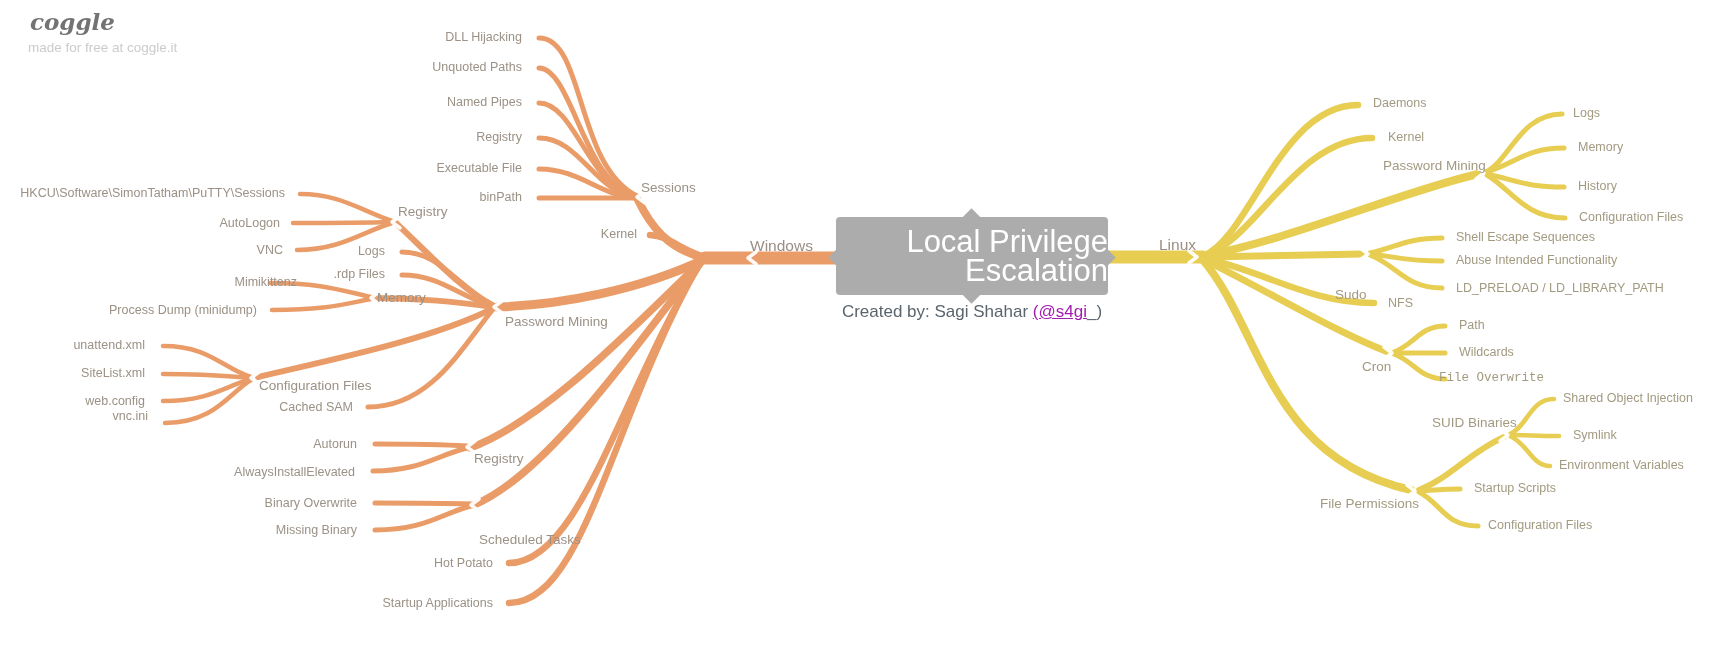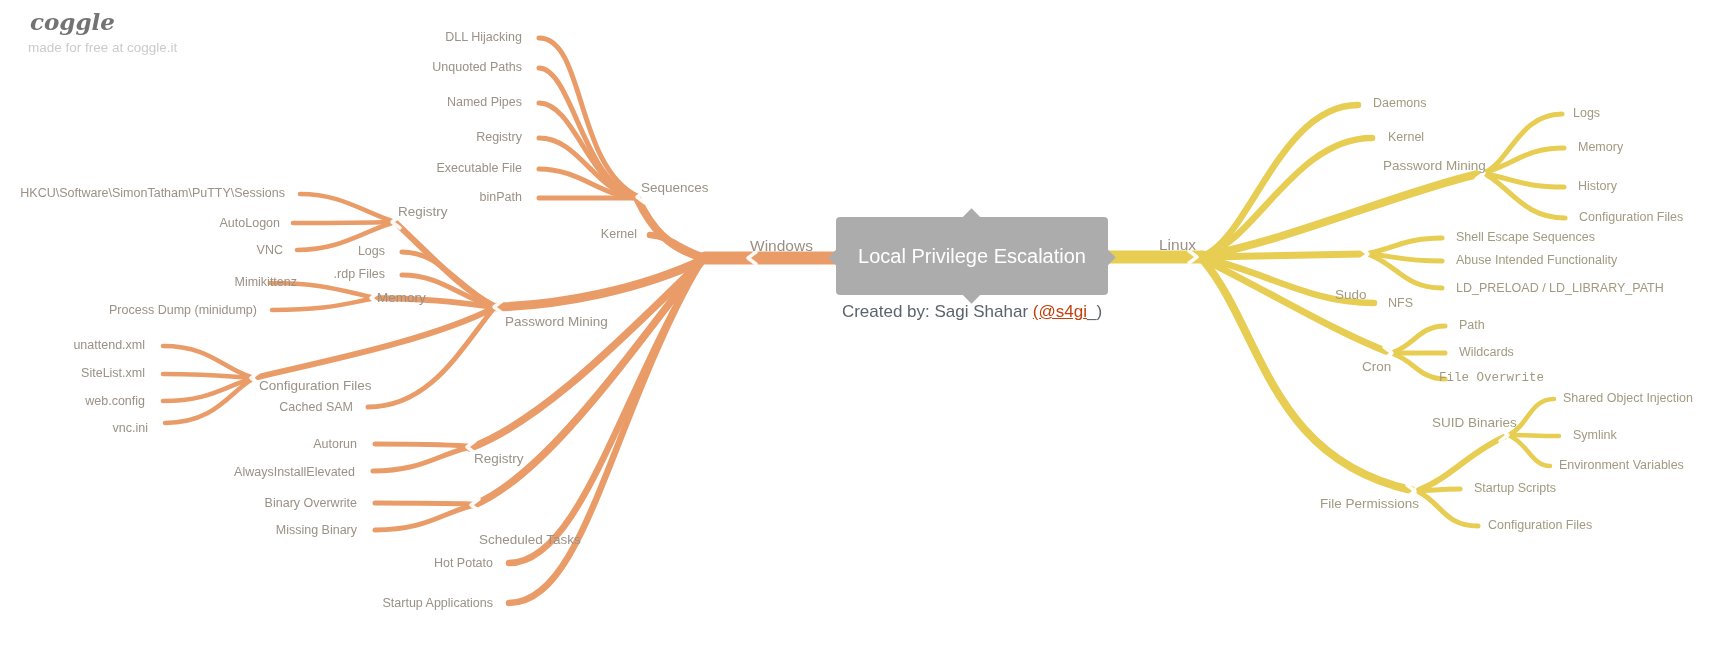--- a/index.html
+++ b/index.html
@@ -9,24 +9,24 @@
   #branches path{fill:none;stroke-linecap:round;stroke-linejoin:round;}
   .win-b{stroke:#ea9c68;}
   .lin-b{stroke:#e7cd52;}
   .chev{stroke:#ffffff;stroke-width:3.5;fill:none;stroke-linecap:round;stroke-linejoin:round;opacity:.95;}
   .lbl{position:absolute;white-space:nowrap;font-size:12.5px;line-height:15px;color:#9b9186;cursor:pointer;}
   .lbl.parent{font-size:13.5px;line-height:16px;}
   .lbl.rootchild{font-size:15.5px;line-height:18px;color:#9a8f84;}
   .lin-t{color:#a29a80;}
   #rootbox{position:absolute;left:836px;top:217px;width:272px;height:78px;background:#acacac;
            border-radius:4px;display:flex;align-items:center;justify-content:center;text-align:right;
-           color:#ffffff;font-size:20px;line-height:29px;cursor:pointer;}
+           color:#ffffff;font-size:31px;line-height:29px;cursor:pointer;}
   .nub{position:absolute;width:13px;height:13px;background:#acacac;transform:rotate(45deg);}
   #credit{position:absolute;left:806px;top:302px;width:332px;text-align:center;font-size:17px;color:#5a646d;}
-  #credit .handle{color:#c2410c;cursor:pointer;text-decoration:underline;}
+  #credit .handle{color:#a21caf;cursor:pointer;text-decoration:underline;}
   #wm-logo{position:absolute;left:30px;top:8px;font-family:"DejaVu Serif",serif;font-style:italic;
            font-weight:bold;font-size:23px;color:#737373;}
   #wm-tag{position:absolute;left:28px;top:40px;font-size:13.5px;color:#cbcbcb;}
 </style>
 </head>
 <body>
 
 <div id="stage">
 
   <svg id="branches" viewBox="0 0 1720 645">
@@ -120,21 +120,21 @@
   <div class="nub" style="left:965px;top:211px;"></div>
   <div class="nub" style="left:965px;top:288px;"></div>
   <div class="nub" style="left:831px;top:251px;"></div>
   <div class="nub" style="left:1100px;top:251px;"></div>
   <div id="rootbox">
     <span>Local Privilege Escalation</span>
   </div>
   <div id="credit"><span>Created by: Sagi Shahar </span><span class="handle">(@s4gi</span><span>_)</span></div>
 
   <div class="lbl rootchild" style="left:750px;top:237px;">Windows</div>
-  <div class="lbl parent" style="left:641px;top:180px;">Sequences</div>
+  <div class="lbl parent" style="left:641px;top:180px;">Sessions</div>
   <div class="lbl" style="right:1198px;top:30px;">DLL Hijacking</div>
   <div class="lbl" style="right:1198px;top:60px;">Unquoted Paths</div>
   <div class="lbl" style="right:1198px;top:95px;">Named Pipes</div>
   <div class="lbl" style="right:1198px;top:130px;">Registry</div>
   <div class="lbl" style="right:1198px;top:161px;">Executable File</div>
   <div class="lbl" style="right:1198px;top:190px;">binPath</div>
   <div class="lbl" style="right:1083px;top:227px;">Kernel</div>
   <div class="lbl parent" style="left:505px;top:314px;">Password Mining</div>
   <div class="lbl parent" style="left:398px;top:204px;">Registry</div>
   <div class="lbl" style="right:1435px;top:186px;">HKCU\Software\SimonTatham\PuTTY\Sessions</div>
@@ -142,21 +142,21 @@
   <div class="lbl" style="right:1437px;top:243px;">VNC</div>
   <div class="lbl" style="right:1335px;top:244px;">Logs</div>
   <div class="lbl" style="right:1335px;top:267px;">.rdp Files</div>
   <div class="lbl parent" style="left:377px;top:290px;">Memory</div>
   <div class="lbl" style="right:1423px;top:275px;margin-left:23px;">Mimikittenz</div>
   <div class="lbl" style="right:1463px;top:303px;">Process Dump (minidump)</div>
   <div class="lbl parent" style="left:259px;top:378px;">Configuration Files</div>
   <div class="lbl" style="right:1575px;top:338px;">unattend.xml</div>
   <div class="lbl" style="right:1575px;top:366px;">SiteList.xml</div>
   <div class="lbl" style="right:1575px;top:394px;">web.config</div>
-  <div class="lbl" style="right:1572px;top:421px;margin-left:12px;">vnc.ini</div>
+  <div class="lbl" style="right:1572px;top:409px;margin-left:12px;">vnc.ini</div>
   <div class="lbl" style="right:1367px;top:400px;">Cached SAM</div>
   <div class="lbl parent" style="left:474px;top:451px;">Registry</div>
   <div class="lbl" style="right:1363px;top:437px;">Autorun</div>
   <div class="lbl" style="right:1365px;top:465px;">AlwaysInstallElevated</div>
   <div class="lbl parent" style="left:479px;top:532px;">Scheduled Tasks</div>
   <div class="lbl" style="right:1363px;top:496px;">Binary Overwrite</div>
   <div class="lbl" style="right:1363px;top:523px;">Missing Binary</div>
   <div class="lbl" style="right:1227px;top:556px;">Hot Potato</div>
   <div class="lbl" style="right:1227px;top:596px;">Startup Applications</div>
 

